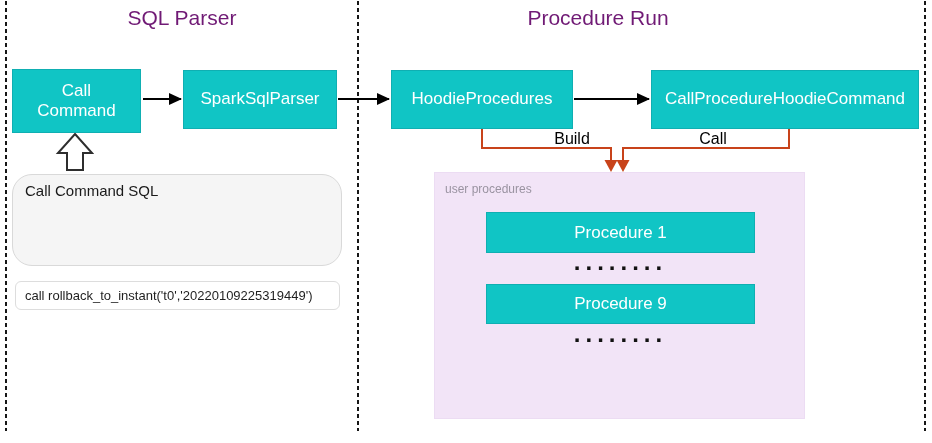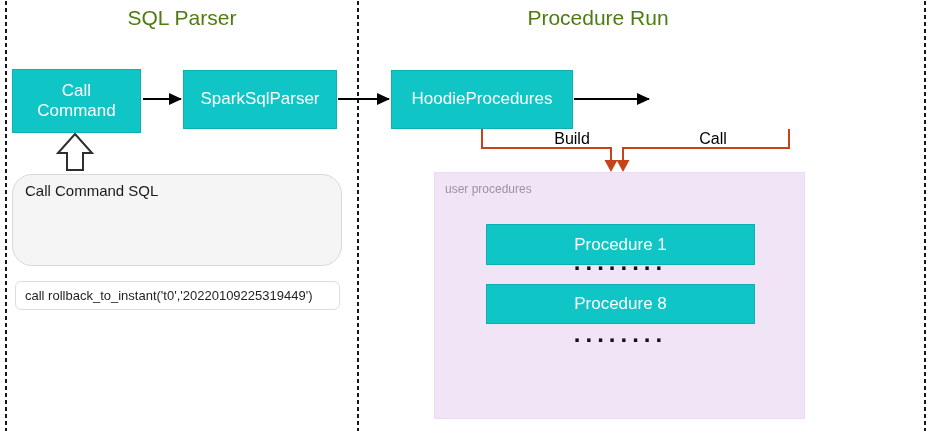--- a/index.html
+++ b/index.html
@@ -9,21 +9,21 @@
   }
   .connectors{position:absolute;left:0;top:0;width:932px;height:443px;pointer-events:none;}
   .dash{stroke:#161616;stroke-width:2;stroke-dasharray:4 3;}
   .blk{stroke:#000;stroke-width:2;fill:none;}
   .org{stroke:var(--orange,#C8431A);stroke-width:2;fill:none;}
   .mk-black{fill:#000;}
   .mk-orange{fill:var(--orange,#C8431A);}
   .hollow{fill:#fff;stroke:#2e2e2e;stroke-width:2;}
 
   .title{
-    position:absolute;top:6px;text-align:center;font-size:21px;color:#4d7c0f;
+    position:absolute;top:6px;text-align:center;font-size:21px;color:#701a75;
   }
   .t1{left:6px;width:352px;}
   .t2{left:468px;width:260px;}
 
   .node{
     position:absolute;display:flex;align-items:center;justify-content:center;
     background:var(--node-fill,#10C5C5);color:var(--node-text,#fff);
     border:1px solid var(--node-border,#0FAFB2);box-sizing:border-box;
     font-size:17px;text-align:center;line-height:1.2;
   }
@@ -59,21 +59,21 @@
     position:absolute;left:434px;top:172px;width:371px;height:247px;
     background:var(--purple-fill,#F2E4F7);border:1px solid #ecdcf3;box-sizing:border-box;
   }
   .up-label{position:absolute;left:445px;top:182px;font-size:12px;color:#9a93a1;}
   .proc-box{
     position:absolute;left:486px;width:269px;height:40px;
     display:flex;align-items:center;justify-content:center;
     background:var(--node-fill,#10C5C5);color:var(--node-text,#fff);
     border:1px solid var(--node-border,#0FAFB2);box-sizing:border-box;font-size:17px;
   }
-  .p1{top:212px;height:41px;margin-top:12px;}
+  .p1{top:212px;height:41px;}
   .p2{top:284px;}
   .p3{top:357px;}
   .dots{
     position:absolute;left:486px;width:269px;height:28px;line-height:28px;
     text-align:center;font-size:24px;font-weight:bold;letter-spacing:5px;color:#111;
     white-space:nowrap;
   }
   .d1{top:248px;}
   .d2{top:320px;}
 </style>
@@ -111,34 +111,37 @@
 
   <div class="node n-call">
     <span class="lbl">Call Command</span>
   </div>
   <div class="node n-spark">
     <span class="lbl">SparkSqlParser</span>
   </div>
   <div class="node n-hoodie">
     <span class="lbl">HoodieProcedures</span>
   </div>
+  <div class="node n-cphc">
+    <span class="lbl">CallProcedureHoodieCommand</span>
+  </div>
 
   <div class="edge-label e-build">Build</div>
   <div class="edge-label e-call">Call</div>
 
   <div class="sql-panel">
     <div class="sql-title">Call Command SQL</div>
     <div class="sql-row r2">call rollback_to_instant('t0','20220109225319449')</div>
   </div>
 
   <div class="purple"></div>
   <div class="up-label">user procedures</div>
 
   <div class="proc-box p1">
     <span>Procedure 1</span>
   </div>
   <div class="dots d1">........</div>
   <div class="proc-box p2">
-    <span>Procedure 8</span>
+    <span>Procedure 9</span>
   </div>
   <div class="dots d2">........</div>
 
 </div>
 
 </body></html>

